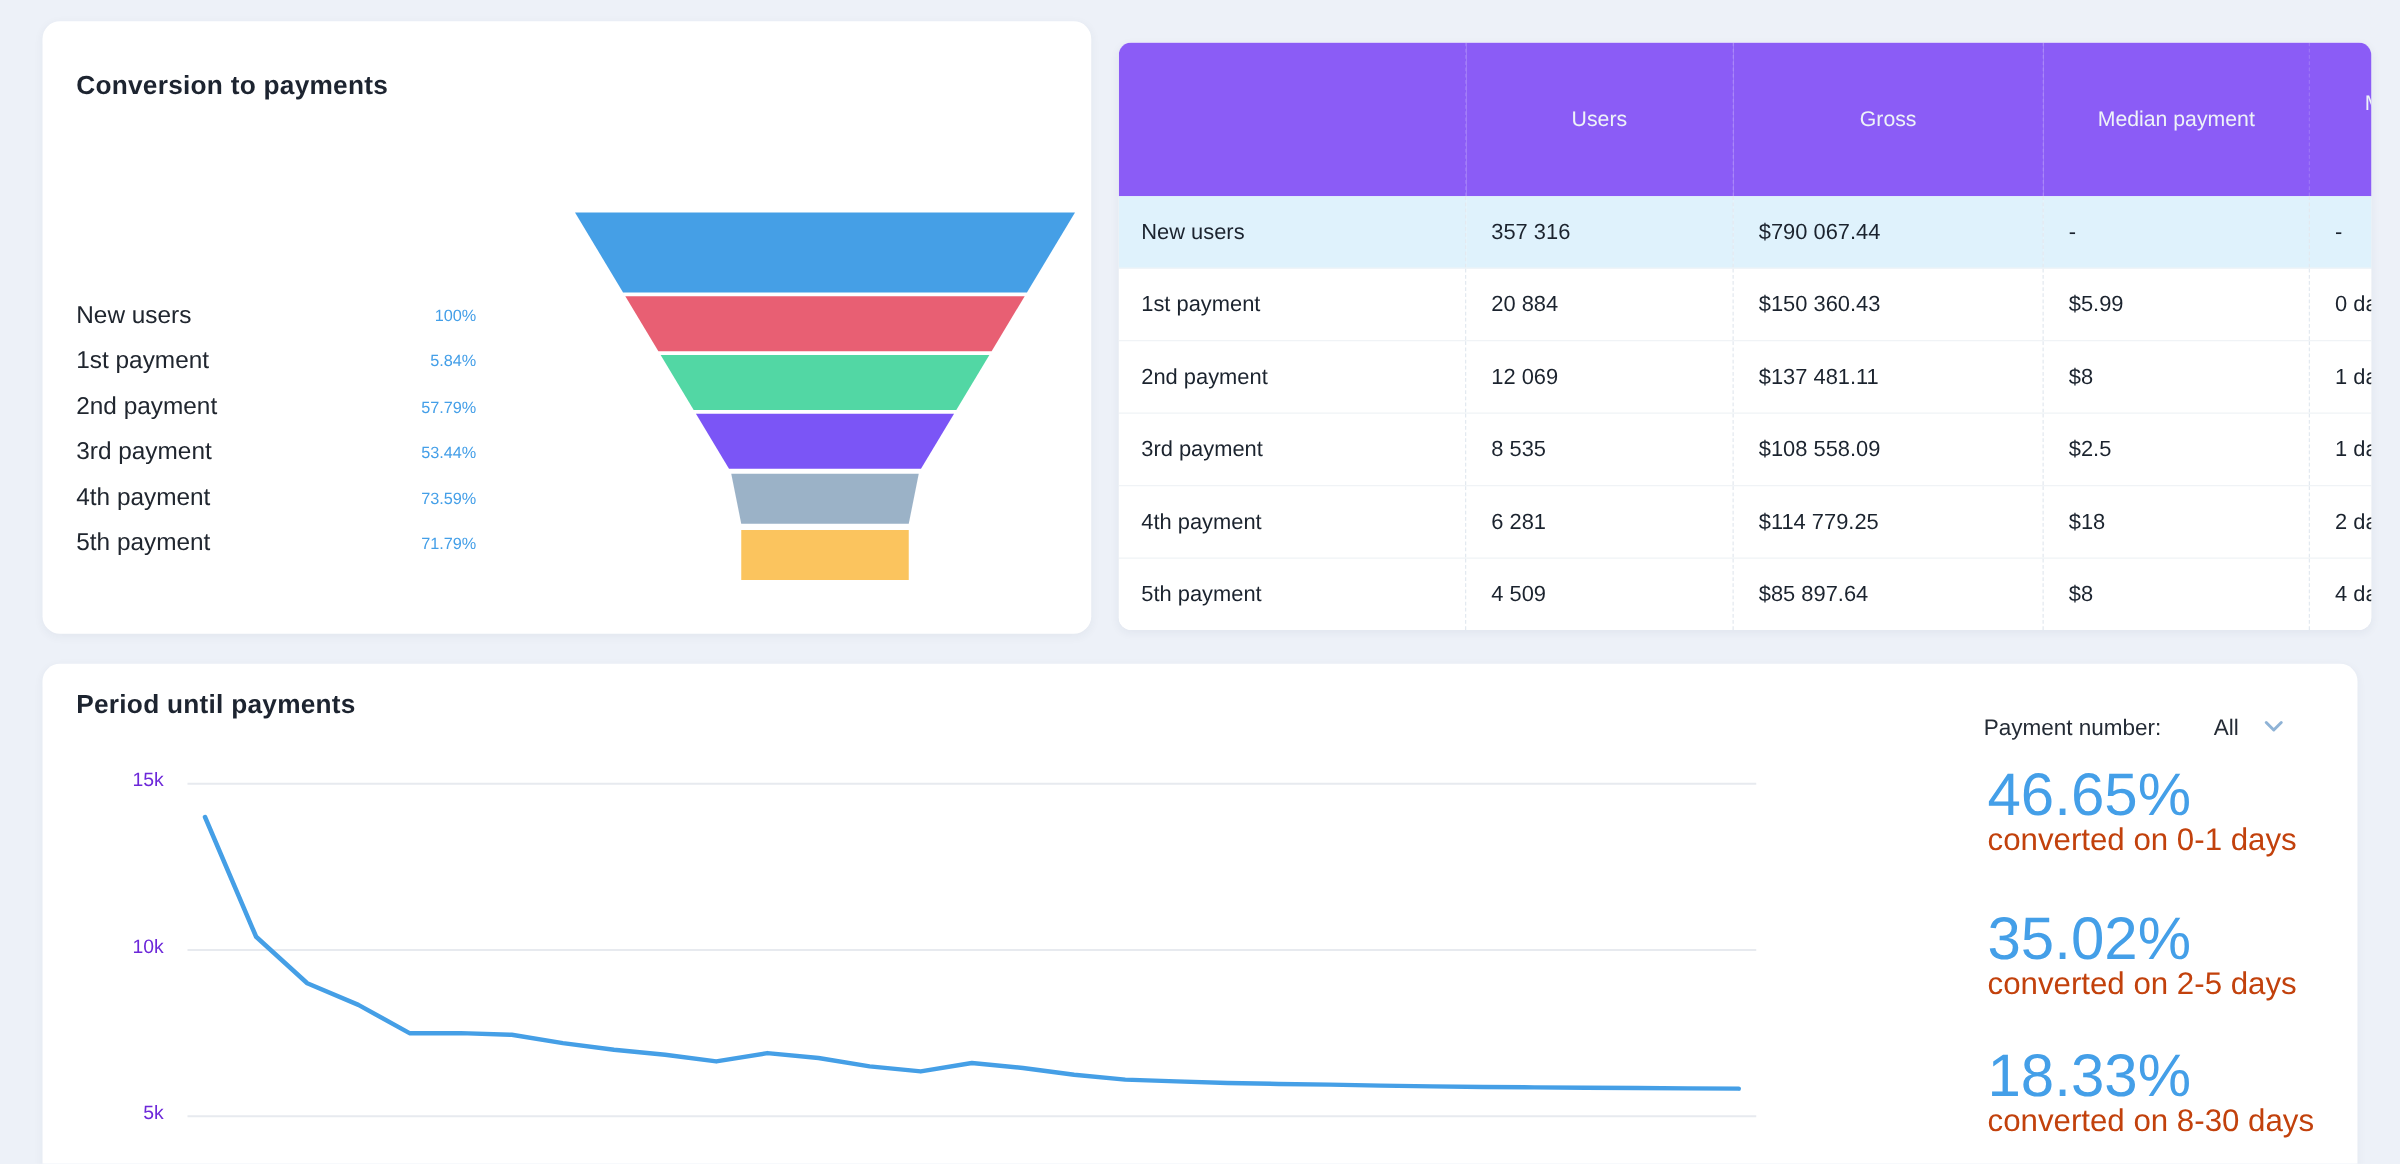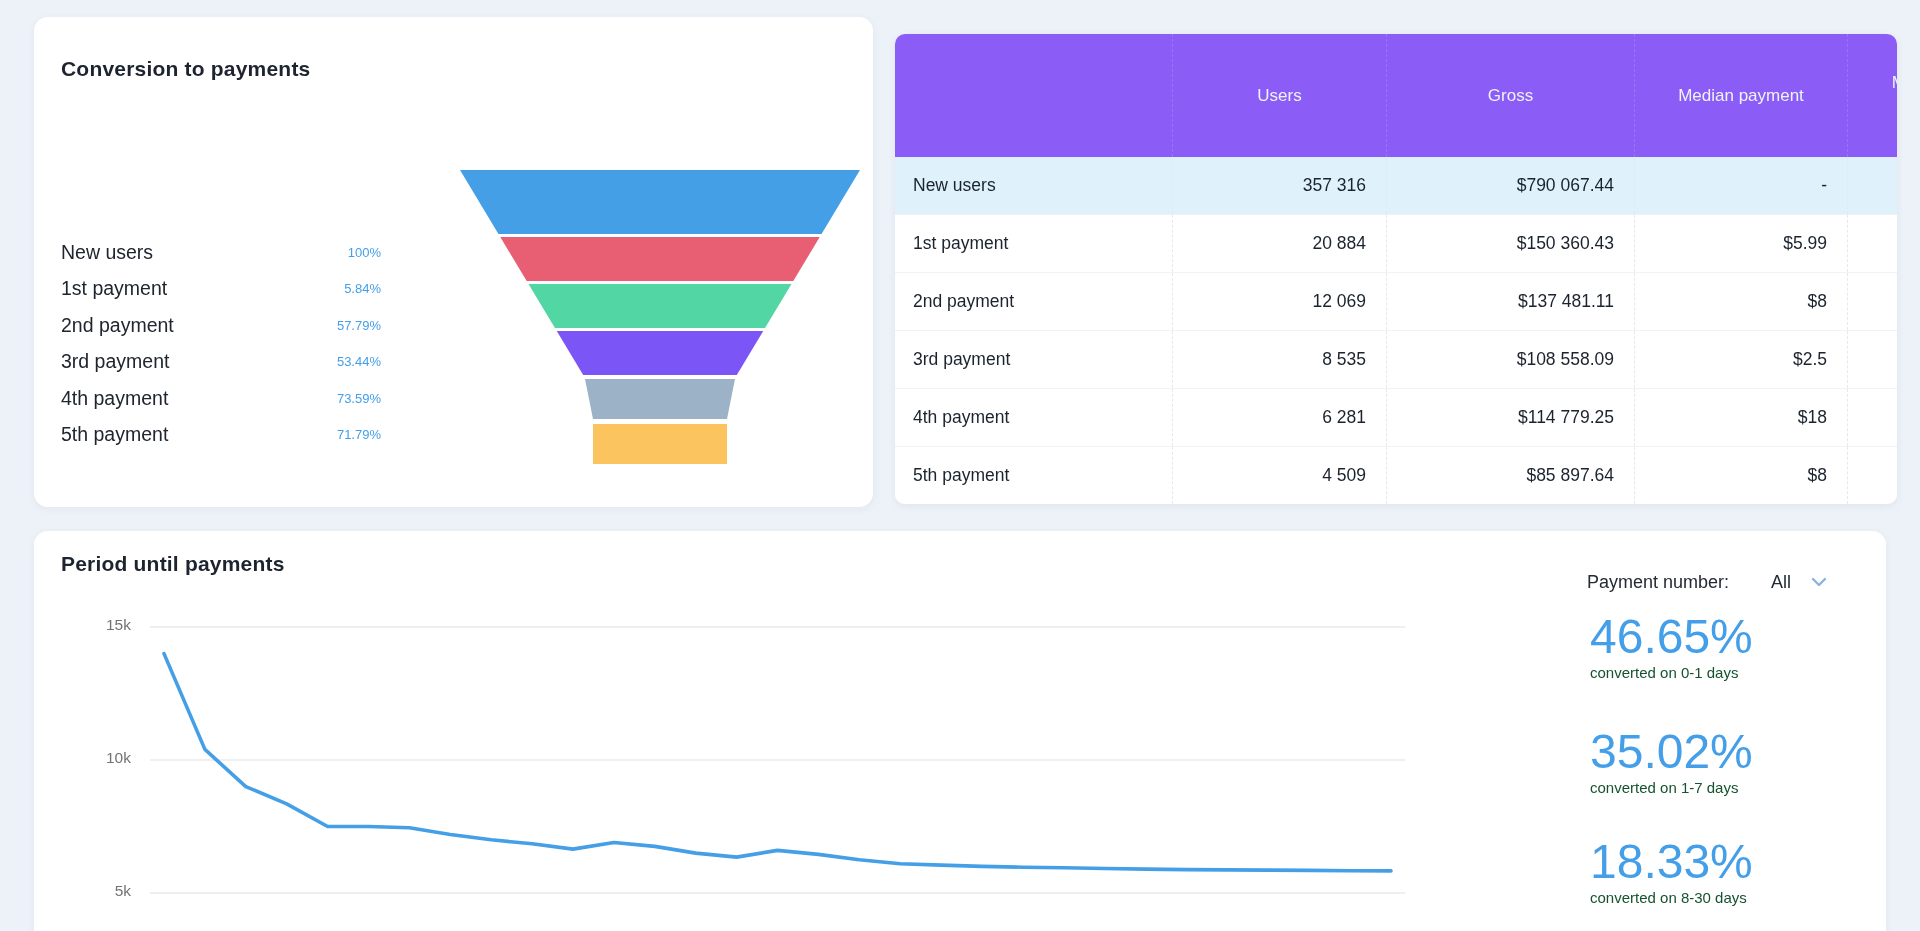--- a/index.html
+++ b/index.html
@@ -14,34 +14,34 @@
   .legend-row{display:flex;justify-content:space-between;align-items:center;height:36.5px;}
   .legend-label{font-size:19.5px;color:#20262f;}
   .legend-pct{font-size:13px;color:#449fe8;}
   #funnel-svg{position:absolute;left:380px;top:130px;}
 
   
   #table-card{left:895px;top:34px;width:1002px;height:470px;border-radius:10px;overflow:hidden;box-shadow:0 2px 8px rgba(30,57,80,0.06);}
   #pay-table{width:100%;height:100%;border-collapse:collapse;table-layout:fixed;}
   #pay-table th{background:#8b5cf6;color:#eef3f8;font-weight:400;font-size:17px;text-align:center;vertical-align:middle;height:123px;line-height:26px;padding:0 18px;border-left:1px dashed rgba(255,255,255,0.14);}
   #pay-table th:first-child{border-left:none;}
-  #pay-table td{font-size:17.5px;color:#1b232e;height:57px;padding:0 20px;text-align:right;border-top:1px solid #f0f3f6;border-left:1px dashed #e3e9f0;background:#fff;}
+  #pay-table td{font-size:17.5px;color:#1b232e;height:57px;padding:0 20px;text-align:left;border-top:1px solid #f0f3f6;border-left:1px dashed #e3e9f0;background:#fff;}
   #pay-table td:first-child{text-align:left;border-left:none;padding-left:18px;}
   #pay-table tr.hl td{background:#dff2fc;border-top:none;}
 
   
   #period-card{left:34px;top:531px;width:1852px;height:430px;}
   #dropdown{position:absolute;left:1553px;top:15px;height:32px;display:flex;align-items:center;cursor:pointer;margin-top:20px;}
   #dropdown .dd-label{font-size:18px;color:#242b35;}
   #dropdown .dd-value{font-size:18px;color:#242b35;margin-left:42px;}
   #dropdown .chev{margin-left:20px;display:inline-block;}
-  .ytick{position:absolute;width:60px;text-align:right;font-size:15.5px;color:#737373;}
+  .ytick{position:absolute;width:60px;text-align:right;font-size:15.5px;color:#6d28d9;}
   .stat{position:absolute;left:1556px;width:280px;}
   .stat .pct{font-size:48px;color:#449fe8;line-height:44px;}
-  .stat .cap{font-size:15px;color:#14532d;line-height:27px;}
+  .stat .cap{font-size:25px;color:#c2410c;line-height:27px;}
 </style>
 </head>
 <body>
 
 <div id="screen">
 
   <section class="card" id="funnel-card">
     <h2 class="card-title" style="left:27px;top:40px;margin:0;">Conversion to payments</h2>
     <div id="funnel-legend">
         <div class="legend-row">
@@ -161,21 +161,21 @@
         <div class="ytick" style="left: 37px; top: 218px;">10k</div>
         <div class="ytick" style="left: 37px; top: 351px;">5k</div>
       </div>
     <div id="stats-box">
         <div class="stat" style="top: 84px;">
           <div class="pct">46.65%</div>
           <div class="cap">converted on 0-1 days</div>
         </div>
         <div class="stat" style="top: 199px;">
           <div class="pct">35.02%</div>
-          <div class="cap">converted on 1-7 days</div>
+          <div class="cap">converted on 2-5 days</div>
         </div>
         <div class="stat" style="top: 309px;">
           <div class="pct">18.33%</div>
           <div class="cap">converted on 8-30 days</div>
         </div>
       </div>
   </section>
 
 </div>
 

